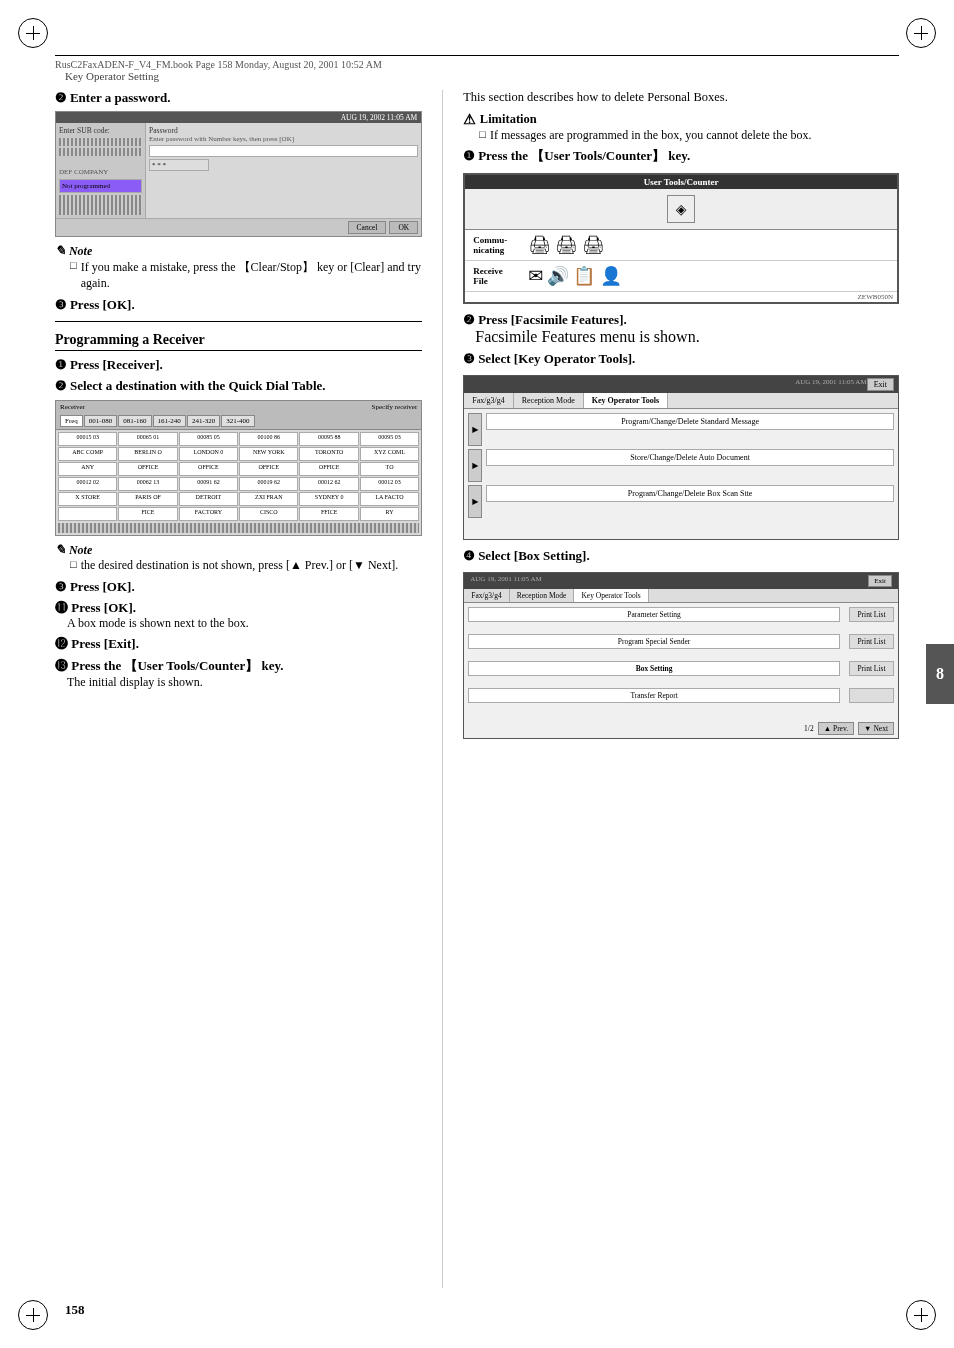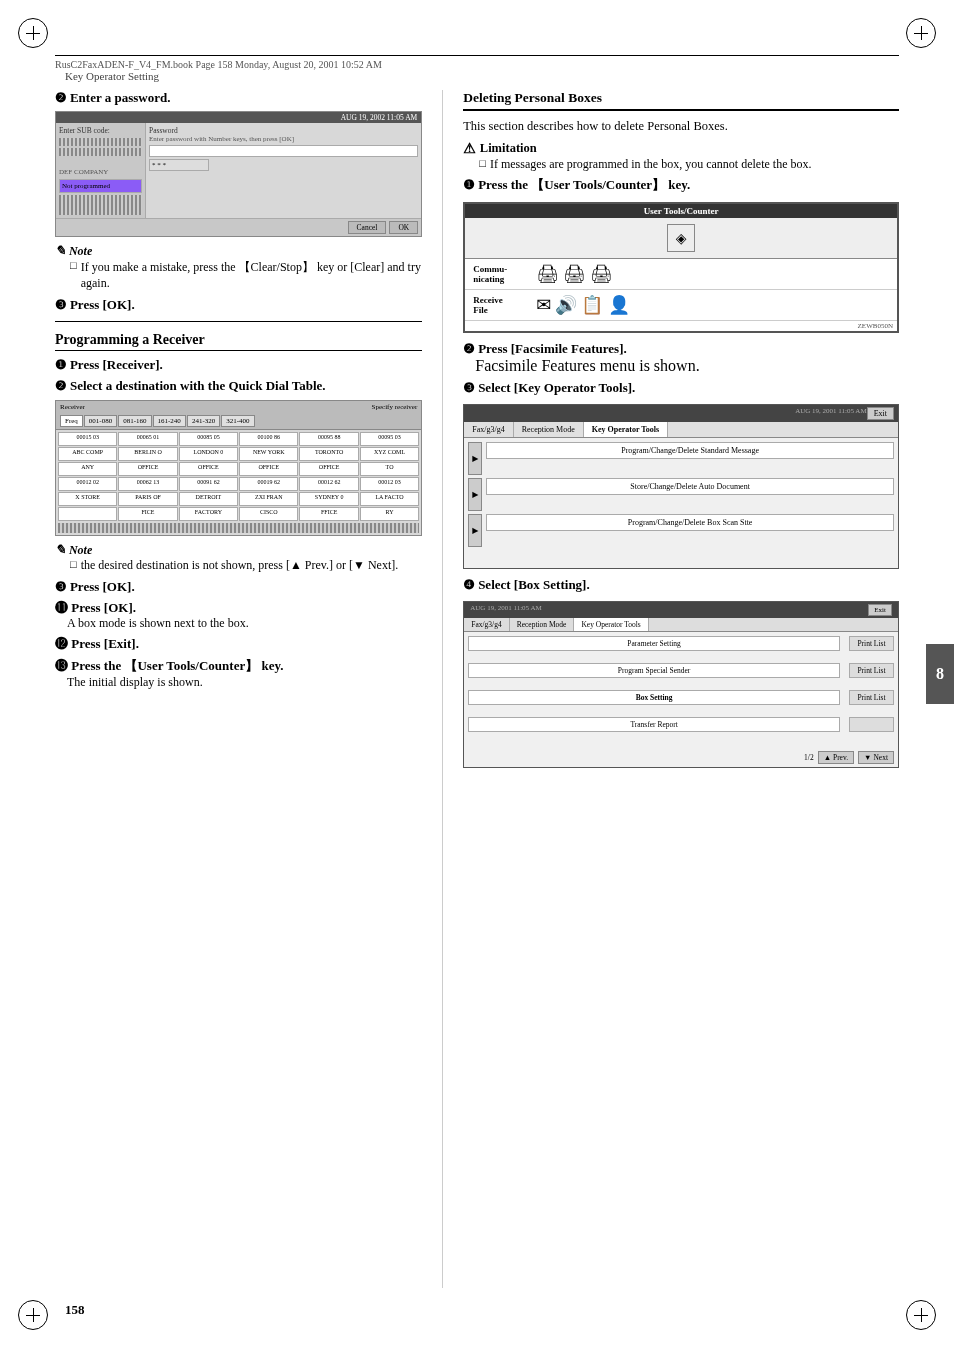--- a/index.html
+++ b/index.html
@@ -235,21 +235,21 @@
 
     .ut-rows {
       border-top: 1px solid #888;
     }
 
     .ut-row {
       display: flex;
       border-bottom: 1px solid #ccc;
       padding: 4px 8px;
       align-items: center;
-      gap: 8px;
+      gap: 0;
     }
 
     .ut-row-label {
       font-weight: bold;
       font-size: 9px;
       min-width: 55px;
     }
 
     .ut-row-icons {
       display: flex;
@@ -734,21 +734,20 @@
 
       <div class="step-block">
         <div class="bold-step">⓭ Press the 【User Tools/Counter】 key.</div>
         <div class="indented" style="font-size:12px;">The initial display is shown.</div>
       </div>
 
     </div>
 
     <div class="right-col">
 
-      <div class="section-heading">Deleting Personal Boxes</div>
 
       <div style="font-size:12.5px;margin-bottom:6px;">This section describes how to delete Personal Boxes.</div>
 
       <div class="limitation-box">
         <div class="limitation-title">
           <span class="limitation-icon">⚠</span>
           <span>Limitation</span>
         </div>
         <div class="checkbox-item limitation-text">
           <span style="font-size:12px;">If messages are programmed in the box, you cannot delete the box.</span>

